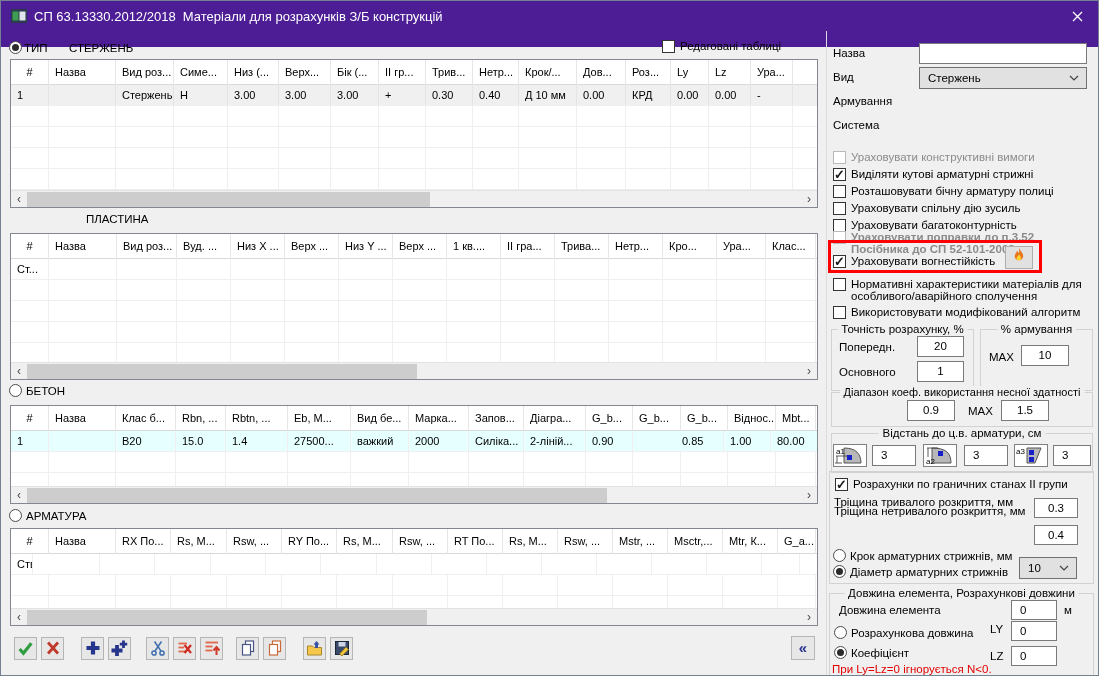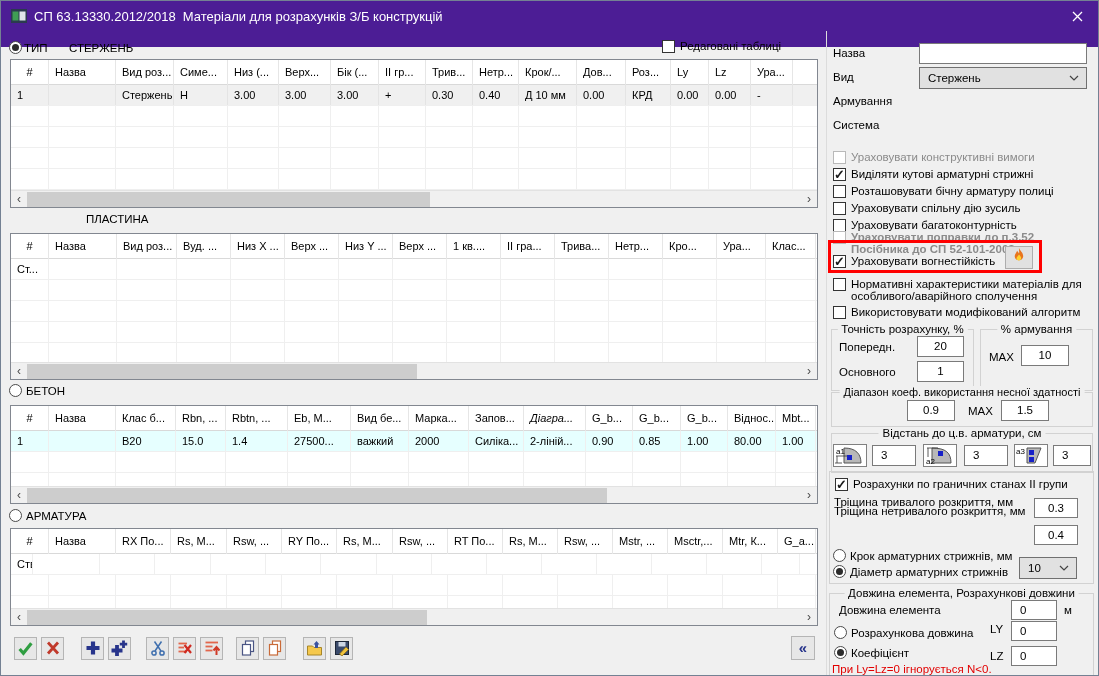--- a/index.html
+++ b/index.html
@@ -345,40 +345,40 @@
       <div class="thead">
         <div class="th c" style="width: 38px;">#</div>
         <div class="th" style="width: 67px;">Назва</div>
         <div class="th" style="width: 60px;">Клас б...</div>
         <div class="th" style="width: 50px;">Rbn, ...</div>
         <div class="th" style="width: 62px;">Rbtn, ...</div>
         <div class="th" style="width: 63px;">Eb, М...</div>
         <div class="th" style="width: 58px;">Вид бе...</div>
         <div class="th" style="width: 60px;">Марка...</div>
         <div class="th" style="width: 55px;">Запов...</div>
-        <div class="th" style="width: 62px; font-style: italic;">Діагра...</div>
+        <div class="th" style="width: 62px;">Діагра...</div>
         <div class="th" style="width: 47px;">G_b...</div>
         <div class="th" style="width: 48px;">G_b...</div>
         <div class="th" style="width: 47px;">G_b...</div>
         <div class="th" style="width: 48px;">Віднос...</div>
         <div class="th" style="width: 40px;">Mbt...</div>
       </div>
       <div class="tr sel">
         <div class="td" style="width: 38px;">1</div>
         <div class="td" style="width: 67px;"></div>
         <div class="td" style="width: 60px;">B20</div>
         <div class="td" style="width: 50px;">15.0</div>
         <div class="td" style="width: 62px;">1.4</div>
         <div class="td" style="width: 63px;">27500...</div>
         <div class="td" style="width: 58px;">важкий</div>
         <div class="td" style="width: 60px;">2000</div>
         <div class="td" style="width: 55px;">Силіка...</div>
         <div class="td" style="width: 62px;">2-ліній...</div>
         <div class="td" style="width: 47px;">0.90</div>
-        <div class="td" style="width: 48px;">0.85</div>
+        <div class="td" style="width: 48px; margin-left: 43px;">0.85</div>
         <div class="td" style="width: 47px;">1.00</div>
         <div class="td" style="width: 48px;">80.00</div>
         <div class="td" style="width: 40px;">1.00</div>
       </div>
       <div class="tr">
         <div class="td" style="width: 38px;"></div>
         <div class="td" style="width: 67px;"></div>
         <div class="td" style="width: 60px;"></div>
         <div class="td" style="width: 50px;"></div>
         <div class="td" style="width: 62px;"></div>

